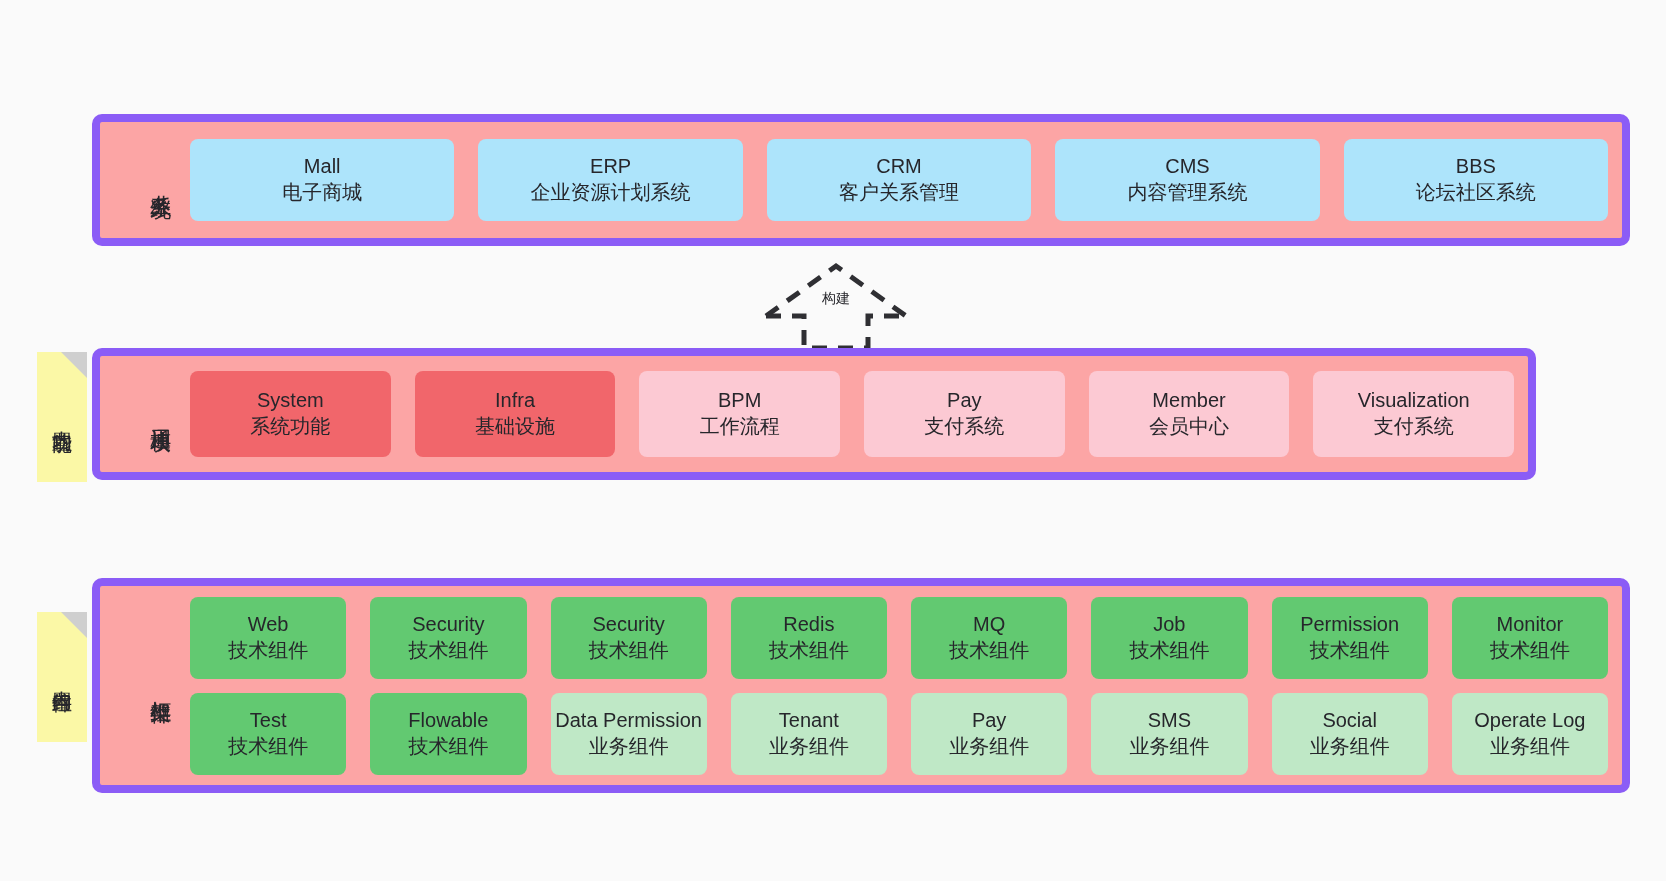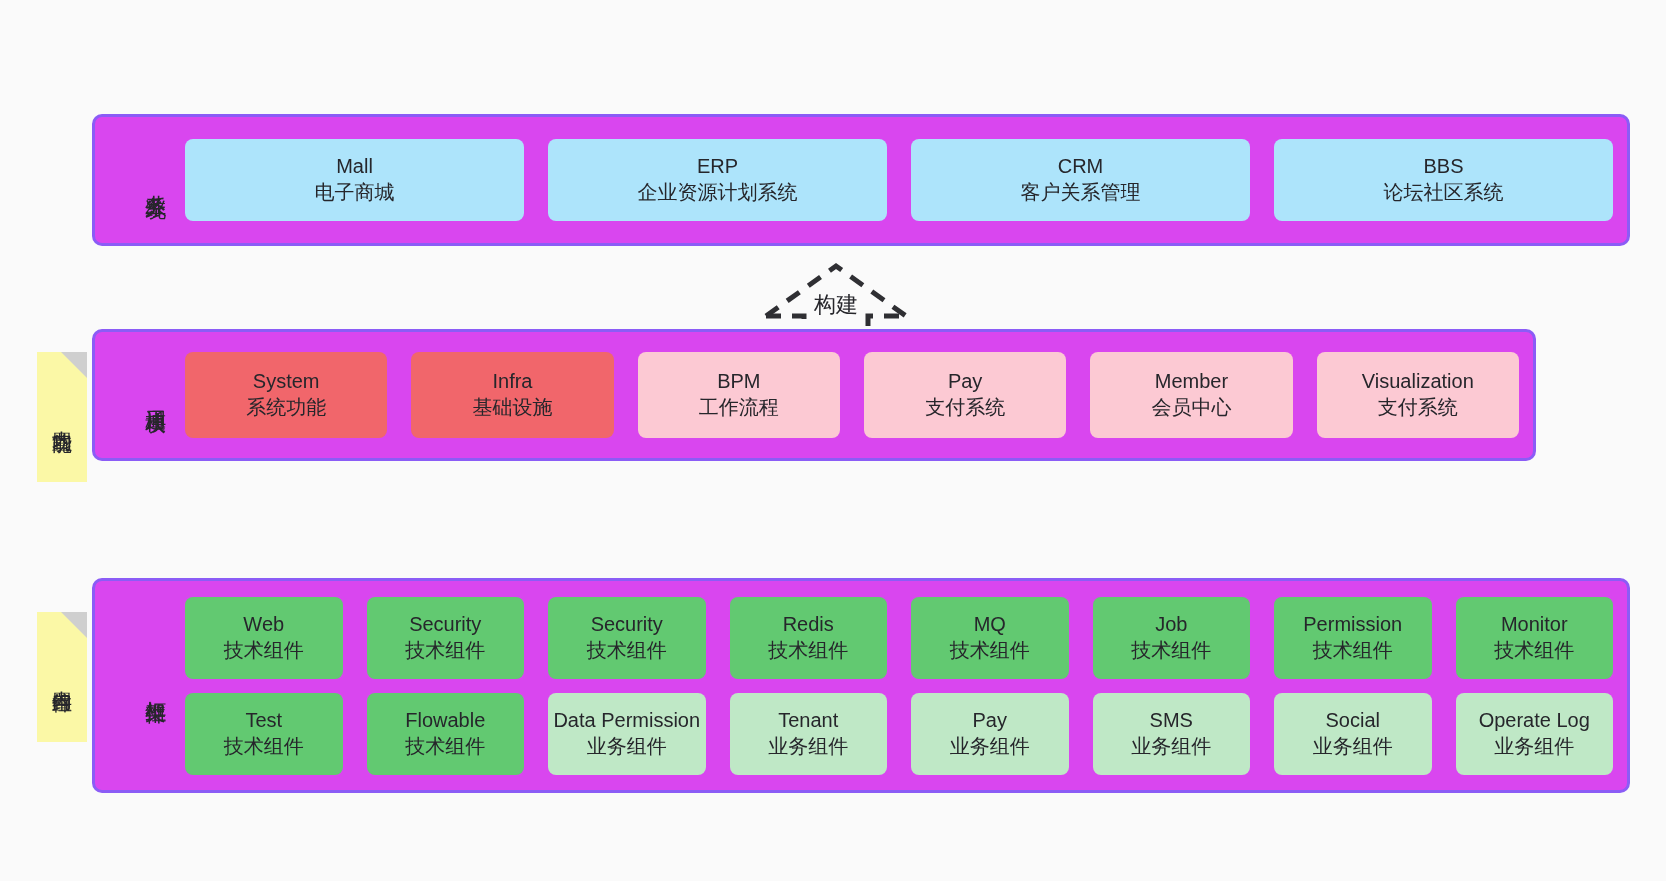--- a/index.html
+++ b/index.html
@@ -13,22 +13,22 @@
     width: 1666px;
     height: 881px;
     background: #fafafa;
     overflow: hidden;
   }
 
   
   .layer {
     position: absolute;
     box-sizing: border-box;
-    background: #d946ef;
-    border: 3px solid #8b5cf6;
+    background: #fca5a5;
+    border: 8px solid #8b5cf6;
     border-radius: 10px;
     display: flex;
     flex-direction: row;
     align-items: stretch;
     padding-left: 38px;
   }
   .layer-title {
     flex: 0 0 auto;
     width: 42px;
     display: flex;
@@ -116,21 +116,21 @@
   }
 
   
   .connector {
     position: absolute;
   }
   .connector .lbl {
     position: absolute;
     left: 50%;
     transform: translateX(-50%);
-    font-size: 22px;
+    font-size: 14px;
     color: #26262b;
     background: transparent;
     white-space: nowrap;
   }
 </style>
 </head>
 <body>
 
 <div id="canvas">
 
@@ -142,20 +142,24 @@
           <span class="en">Mall</span>
           <span class="cn">电子商城</span>
         </div>
         <div class="card blue">
           <span class="en">ERP</span>
           <span class="cn">企业资源计划系统</span>
         </div>
         <div class="card blue">
           <span class="en">CRM</span>
           <span class="cn">客户关系管理</span>
+        </div>
+        <div class="card blue">
+          <span class="en">CMS</span>
+          <span class="cn">内容管理系统</span>
         </div>
         <div class="card blue">
           <span class="en">BBS</span>
           <span class="cn">论坛社区系统</span>
         </div>
       </div>
     </div>
   </div>
 
   <div class="connector" style="left:756px; top:258px; width:160px; height:92px;">
@@ -164,21 +168,21 @@
       <path d="M 10 58 L 48 58 L 48 90 L 112 90 L 112 58 L 150 58" fill="none" stroke="#2f2f33" stroke-width="5" stroke-dasharray="15,11" stroke-linecap="butt"></path>
     </svg>
     <span class="lbl" style="top:32px;">构建</span>
   </div>
 
   <div class="note" style="left:37px; top:352px; width:50px; height:130px;">
     <span class="fold"></span>
     <span>内置功能</span>
   </div>
 
-  <div class="layer" id="layer-common-modules" style="left:92px; top:329px; width:1444px; height:132px;">
+  <div class="layer" id="layer-common-modules" style="left:92px; top:348px; width:1444px; height:132px;">
     <div class="layer-title">通用模块</div>
     <div class="layer-body">
       <div class="row r-mod">
         <div class="card red">
           <span class="en">System</span>
           <span class="cn">系统功能</span>
         </div>
         <div class="card red">
           <span class="en">Infra</span>
           <span class="cn">基础设施</span>

